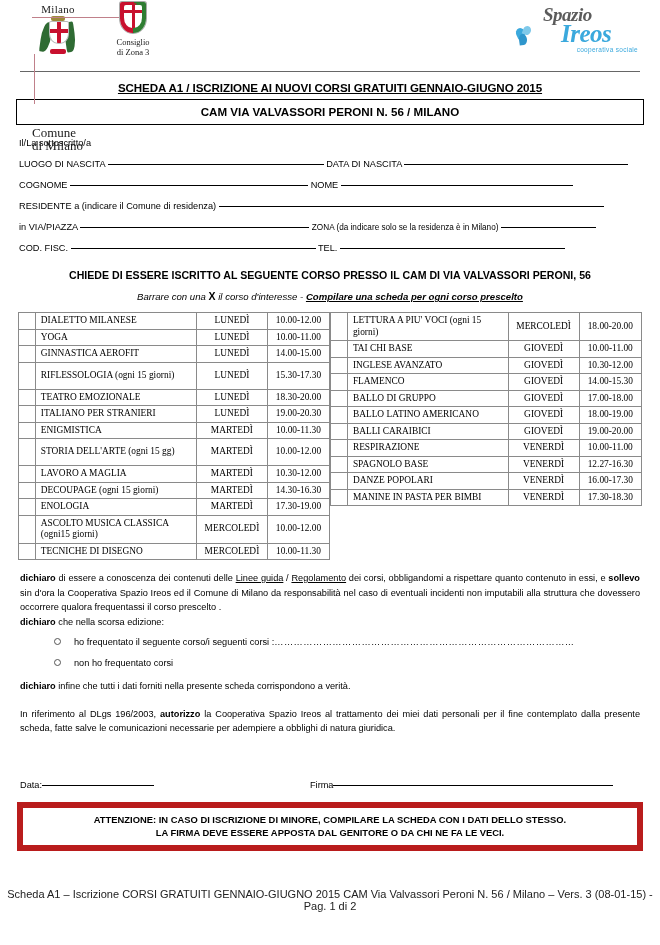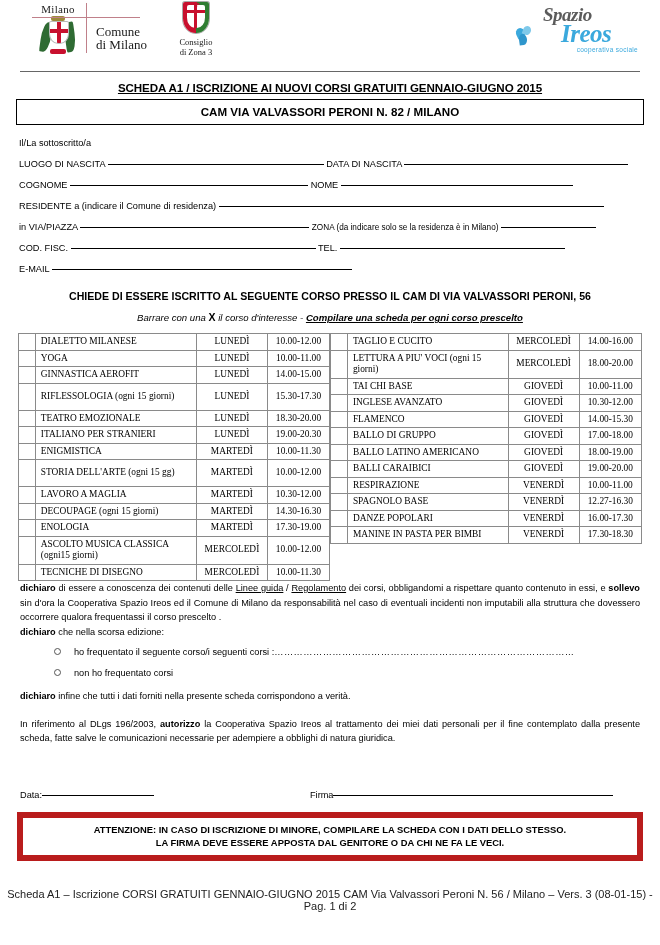--- a/index.html
+++ b/index.html
@@ -30,20 +30,21 @@
     position: relative;
     height: 68px;
     display: flex;
     align-items: flex-start;
   }
   .logo-comune {
     display: flex;
     align-items: flex-start;
     margin-left: 18px;
     margin-top: 3px;
+    flex-direction: column;
   }
   .comune-left {
     display: flex;
     flex-direction: column;
     align-items: center;
     width: 52px;
   }
   .milano-word {
     font-family: "Liberation Serif", serif;
     font-size: 11px;
@@ -319,20 +320,21 @@
   }
   table.courses td.chk { width: 12px; }
   table.courses td.name { width: 170px; padding-left: 5px; }
   table.courses td.day  { width: 66px; text-align: center; }
   table.courses td.time { width: 62px; text-align: center; }
   table.courses tr.tall td { height: 22px; }
 
   
   .decl {
     padding: 0 6px;
+    margin-top: 11px;
     font-size: 9.2px;
     line-height: 14.5px;
     text-align: justify;
   }
   .decl b { font-weight: bold; }
   .decl u { text-decoration: underline; }
   .decl-line2 { margin-top: 0px; }
   .bullets {
     margin-top: 8px;
     padding-left: 40px;
@@ -438,21 +440,21 @@
         </div>
         <div class="sp-word2">Ireos</div>
       </div>
       <div class="sp-tag">cooperativa sociale</div>
     </div>
   </div>
 
   <div class="top-rule"></div>
 
   <div class="title1">SCHEDA  A1 / ISCRIZIONE AI NUOVI CORSI GRATUITI GENNAIO-GIUGNO 2015</div>
-  <div class="title-box">CAM VIA VALVASSORI PERONI N. 82 / MILANO</div>
+  <div class="title-box">CAM VIA VALVASSORI PERONI N. 56 / MILANO</div>
 
   <div class="fields">
 
     <div class="fld-line">
       <span>Il/La sottoscritto/a</span>
     </div>
 
     <div class="fld-line">
       <span>LUOGO DI NASCITA</span>
       <span class="dots w-c"></span>
@@ -479,24 +481,20 @@
       <span class="dots w-g"></span>
     </div>
 
     <div class="fld-line">
       <span>COD. FISC.</span>
       <span class="dots w-h"></span>
       <span>TEL.</span>
       <span class="dots w-i"></span>
     </div>
 
-    <div class="fld-line">
-      <span>E-MAIL</span>
-      <span class="dots w-j"></span>
-    </div>
   </div>
 
   <div class="chiede">CHIEDE DI ESSERE ISCRITTO AL SEGUENTE CORSO PRESSO IL CAM DI VIA VALVASSORI PERONI, 56</div>
   <div class="barrare">
     <span>Barrare con una</span>
     <span class="x">X</span>
     <span>il corso d'interesse -</span>
     <u>Compilare una scheda per ogni corso prescelto</u>
   </div>
 
@@ -578,26 +576,20 @@
           <tr>
             <td class="chk"></td>
             <td class="name">TECNICHE DI DISEGNO</td>
             <td class="day">MERCOLEDÌ</td>
             <td class="time">10.00-11.30</td>
           </tr>
         </tbody>
     </table>
     <table class="courses">
       <tbody id="tbody-right">
-          <tr>
-            <td class="chk"></td>
-            <td class="name">TAGLIO E CUCITO</td>
-            <td class="day">MERCOLEDÌ</td>
-            <td class="time">14.00-16.00</td>
-          </tr>
           <tr class="tall">
             <td class="chk"></td>
             <td class="name">LETTURA A PIU' VOCI (ogni 15 giorni)</td>
             <td class="day">MERCOLEDÌ</td>
             <td class="time">18.00-20.00</td>
           </tr>
           <tr>
             <td class="chk"></td>
             <td class="name">TAI CHI BASE</td>
             <td class="day">GIOVEDÌ</td>

